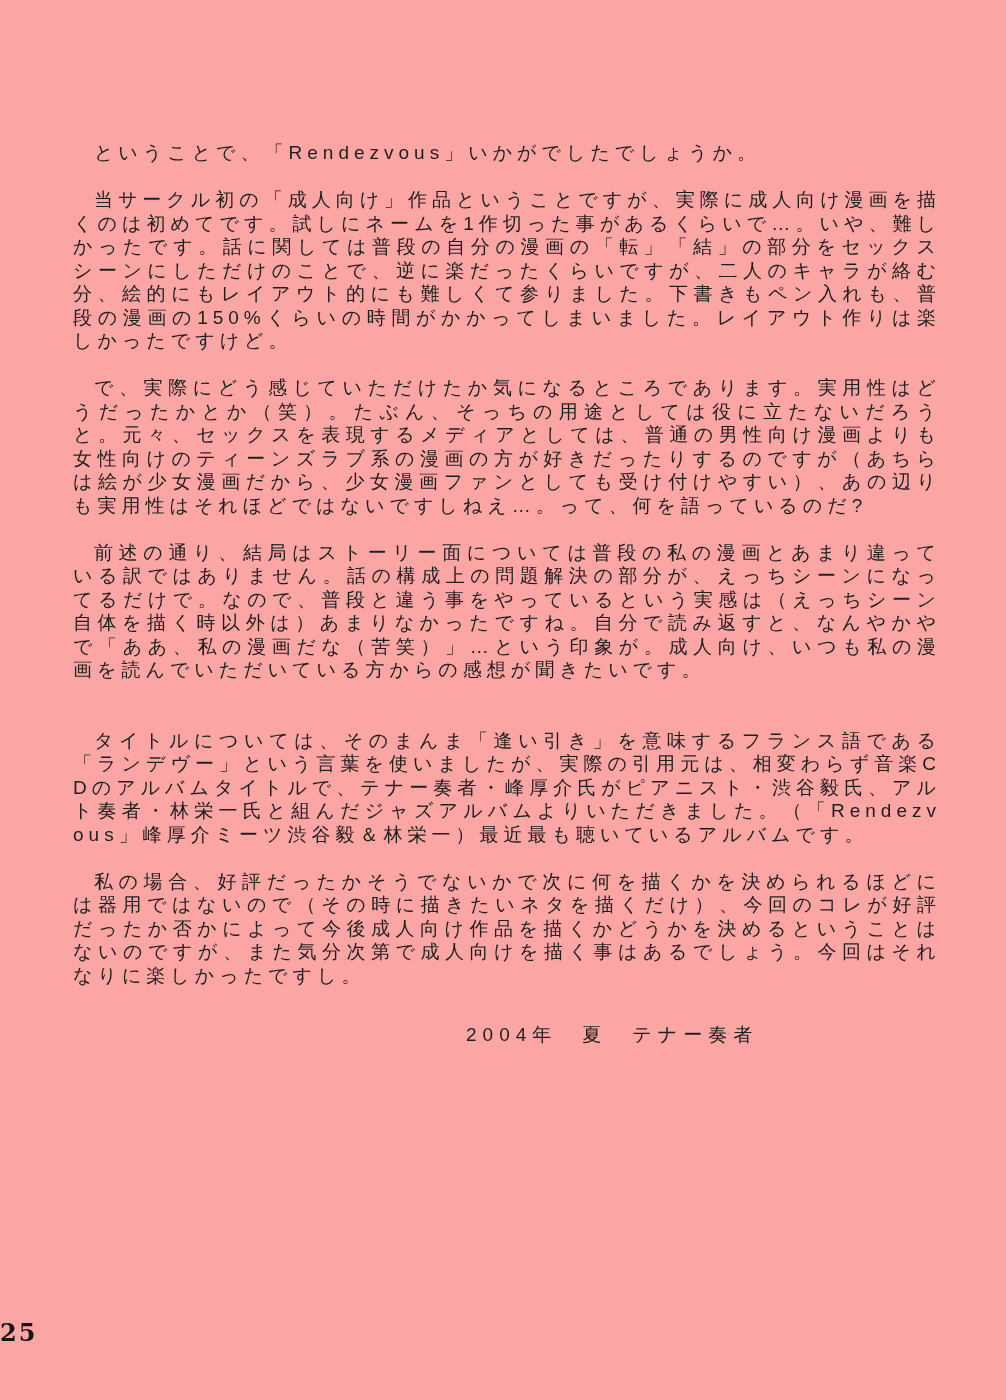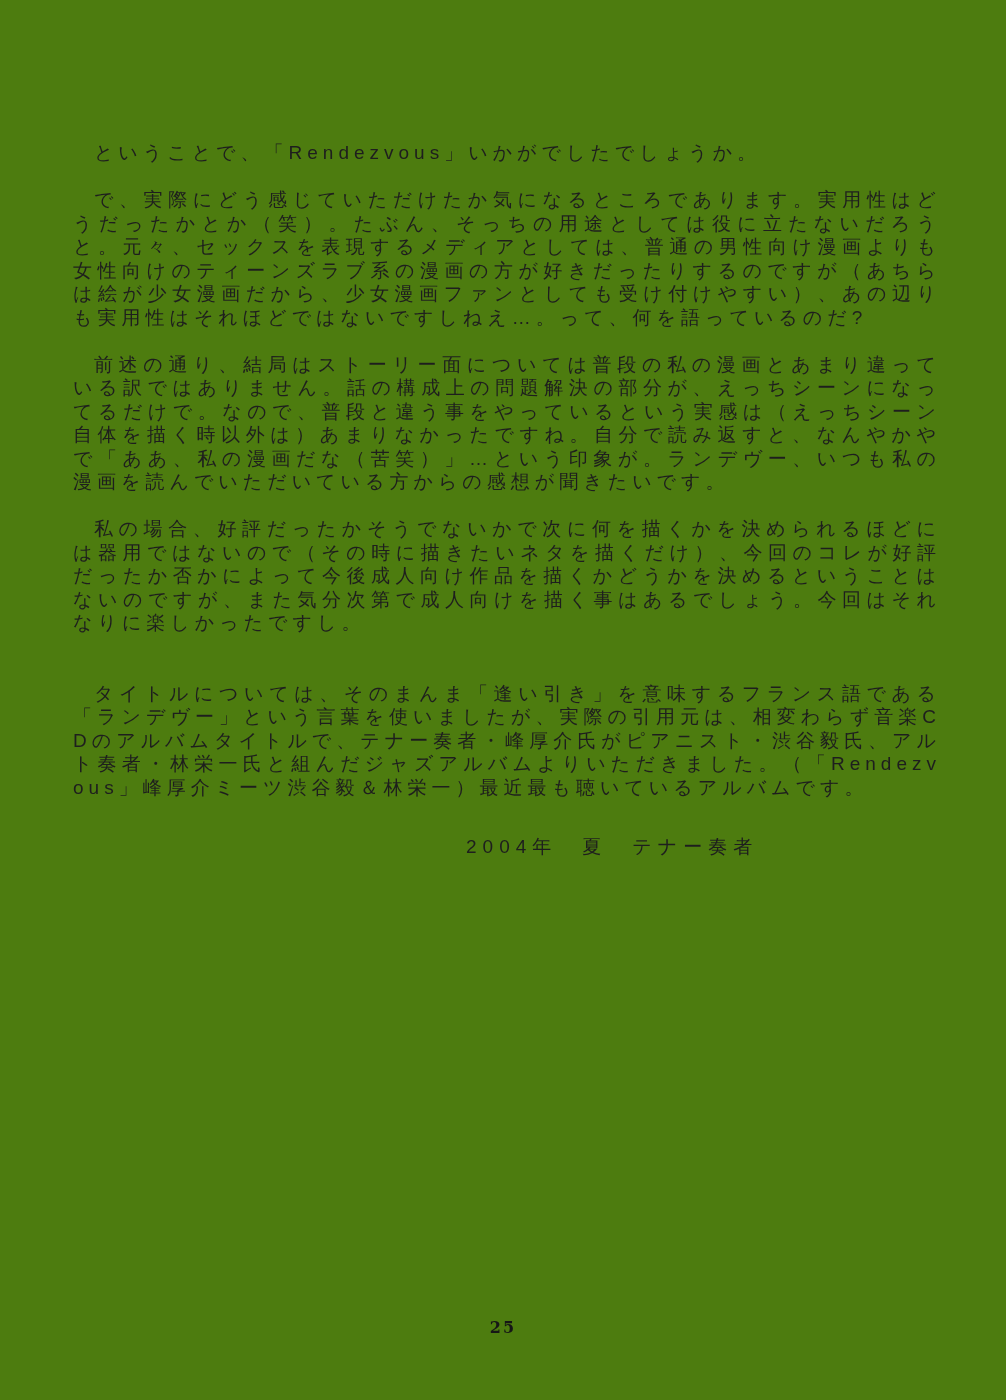--- a/index.html
+++ b/index.html
@@ -13,21 +13,21 @@
     background: #fcfcfc;
     font-family: "Liberation Sans", sans-serif;
     overflow: hidden;
   }
   .scan-page {
     position: absolute;
     left: 0;
     top: 0;
     width: 1006px;
     height: 1400px;
-    background: #4d7c0f;
+    background: #fca5a5;
   }
   .content {
     position: absolute;
     left: 73px;
     top: 141px;
     width: 868px;
     color: #1e1e1e;
     font-size: 19px;
     line-height: 23.5px;
     letter-spacing: 5px;
@@ -45,34 +45,35 @@
     margin-top: 36px;
     padding-left: 393px;
     letter-spacing: 6px;
     white-space: nowrap;
   }
   .page-number {
     position: absolute;
     left: 0;
     top: 1318px;
     width: 1006px;
-    text-align: center;
+    text-align: left;
     color: #161616;
-    font-size: 16px;
+    font-size: 24px;
     font-weight: bold;
     font-family: "DejaVu Serif", serif;
     letter-spacing: 2px;
   }
 </style>
 </head>
 <body>
 
 <div class="scan-page">
   <div class="content">
     <p class="para">ということで、「Rendezvous」いかがでしたでしょうか。</p>
+    <p class="para">当サークル初の「成人向け」作品ということですが、実際に成人向け漫画を描くのは初めてです。試しにネームを1作切った事があるくらいで…。いや、難しかったです。話に関しては普段の自分の漫画の「転」「結」の部分をセックスシーンにしただけのことで、逆に楽だったくらいですが、二人のキャラが絡む分、絵的にもレイアウト的にも難しくて参りました。下書きもペン入れも、普段の漫画の150%くらいの時間がかかってしまいました。レイアウト作りは楽しかったですけど。</p>
     <p class="para">で、実際にどう感じていただけたか気になるところであります。実用性はどうだったかとか（笑）。たぶん、そっちの用途としては役に立たないだろうと。元々、セックスを表現するメディアとしては、普通の男性向け漫画よりも女性向けのティーンズラブ系の漫画の方が好きだったりするのですが（あちらは絵が少女漫画だから、少女漫画ファンとしても受け付けやすい）、あの辺りも実用性はそれほどではないですしねえ…。って、何を語っているのだ?</p>
-    <p class="para">前述の通り、結局はストーリー面については普段の私の漫画とあまり違っている訳ではありません。話の構成上の問題解決の部分が、えっちシーンになってるだけで。なので、普段と違う事をやっているという実感は（えっちシーン自体を描く時以外は）あまりなかったですね。自分で読み返すと、なんやかやで「ああ、私の漫画だな（苦笑）」…という印象が。ランデヴー、いつも私の漫画を読んでいただいている方からの感想が聞きたいです。</p>
+    <p class="para">前述の通り、結局はストーリー面については普段の私の漫画とあまり違っている訳ではありません。話の構成上の問題解決の部分が、えっちシーンになってるだけで。なので、普段と違う事をやっているという実感は（えっちシーン自体を描く時以外は）あまりなかったですね。自分で読み返すと、なんやかやで「ああ、私の漫画だな（苦笑）」…という印象が。成人向け、いつも私の漫画を読んでいただいている方からの感想が聞きたいです。</p>
+    <p class="para gap-large">タイトルについては、そのまんま「逢い引き」を意味するフランス語である「ランデヴー」という言葉を使いましたが、実際の引用元は、相変わらず音楽CDのアルバムタイトルで、テナー奏者・峰厚介氏がピアニスト・渋谷毅氏、アルト奏者・林栄一氏と組んだジャズアルバムよりいただきました。（「Rendezvous」峰厚介ミーツ渋谷毅＆林栄一）最近最も聴いているアルバムです。</p>
     <p class="para">私の場合、好評だったかそうでないかで次に何を描くかを決められるほどには器用ではないので（その時に描きたいネタを描くだけ）、今回のコレが好評だったか否かによって今後成人向け作品を描くかどうかを決めるということはないのですが、また気分次第で成人向けを描く事はあるでしょう。今回はそれなりに楽しかったですし。</p>
-    <p class="para gap-large">タイトルについては、そのまんま「逢い引き」を意味するフランス語である「ランデヴー」という言葉を使いましたが、実際の引用元は、相変わらず音楽CDのアルバムタイトルで、テナー奏者・峰厚介氏がピアニスト・渋谷毅氏、アルト奏者・林栄一氏と組んだジャズアルバムよりいただきました。（「Rendezvous」峰厚介ミーツ渋谷毅＆林栄一）最近最も聴いているアルバムです。</p>
     <div class="signature">2004年　夏　テナー奏者</div>
   </div>
   <div class="page-number">25</div>
 </div>
 
 </body></html>

